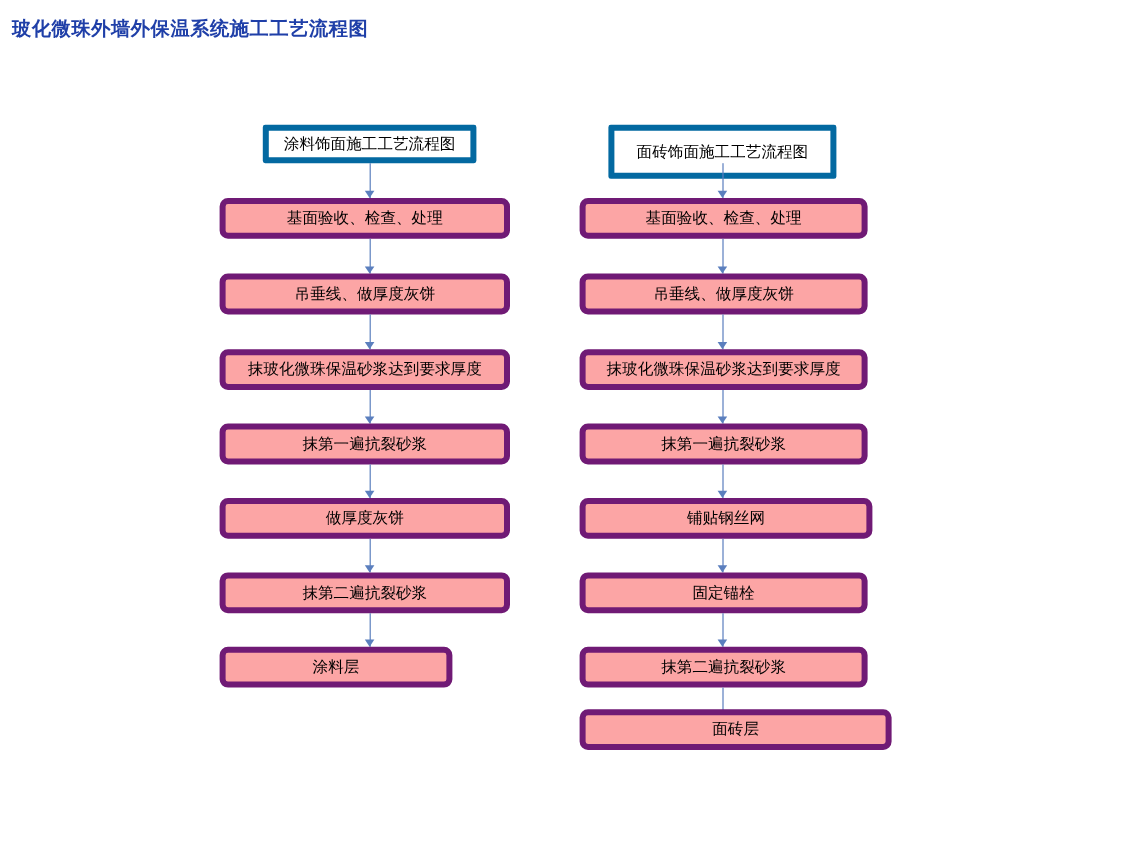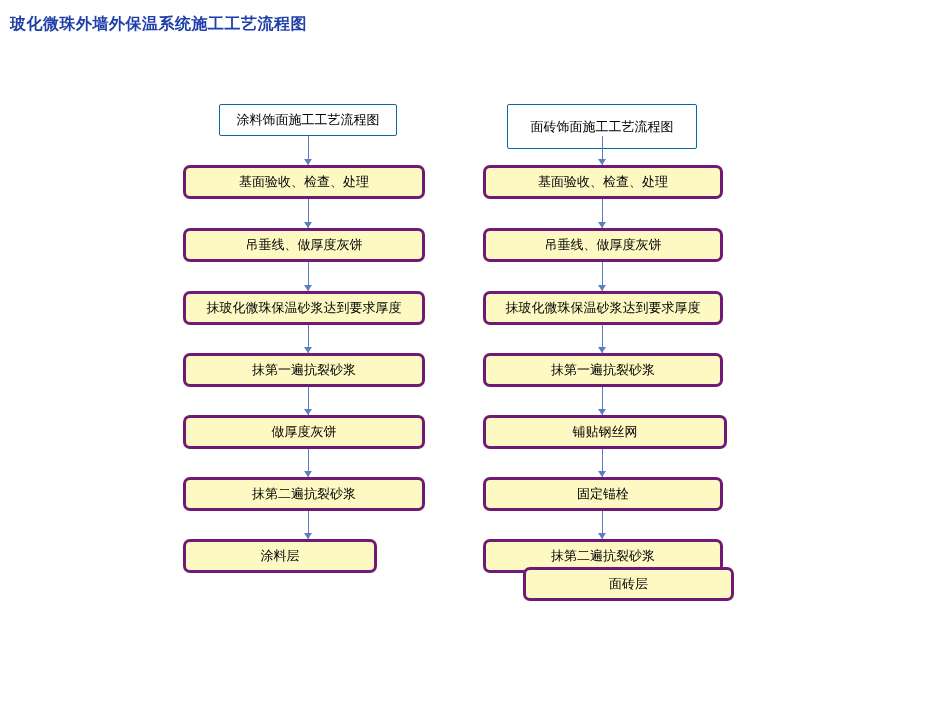--- a/index.html
+++ b/index.html
@@ -34,35 +34,35 @@
   .column {
     position: absolute;
     top: 0;
   }
   .col-left { left: 183px; }
   .col-right { left: 483px; }
 
   .header-box {
     position: absolute;
     box-sizing: border-box;
-    border: 1px solid #0369a1;
+    border: 5px solid #0369a1;
     background: #ffffff;
     border-radius: 2px;
     display: flex;
     align-items: center;
     justify-content: center;
     font-size: 13px;
     color: #000000;
     white-space: nowrap;
   }
   .node-box {
     position: absolute;
     box-sizing: border-box;
-    border: 3px solid #701a75;
-    background: #fef9c3;
+    border: 5px solid #701a75;
+    background: #fca5a5;
     border-radius: 7px;
     display: flex;
     align-items: center;
     justify-content: center;
     font-size: 13px;
     color: #000000;
     white-space: nowrap;
   }
   .connector {
     position: absolute;
@@ -160,16 +160,16 @@
     <div class="node-box" style="left:0px; top:477px; width:240px; height:34px;">固定锚栓</div>
 
     <div class="connector" style="left:119px; top:511px; height:28px;"></div>
     <div class="arrow-head" style="left:115px; top:533px;"></div>
 
     <div class="node-box" style="left:0px; top:539px; width:240px; height:34px;">抹第二遍抗裂砂浆</div>
 
     <div class="connector" style="left:119px; top:573px; height:28px;"></div>
     <div class="arrow-head" style="left:115px; top:595px;"></div>
 
-    <div class="node-box" style="left:0px; top:567px; width:211px; height:34px;margin-left:40px;">面砖层</div>
+    <div class="node-box" style="left:0px; top:591px; width:260px; height:34px;">面砖层</div>
   </div>
 
 </div>
 
 </body></html>

